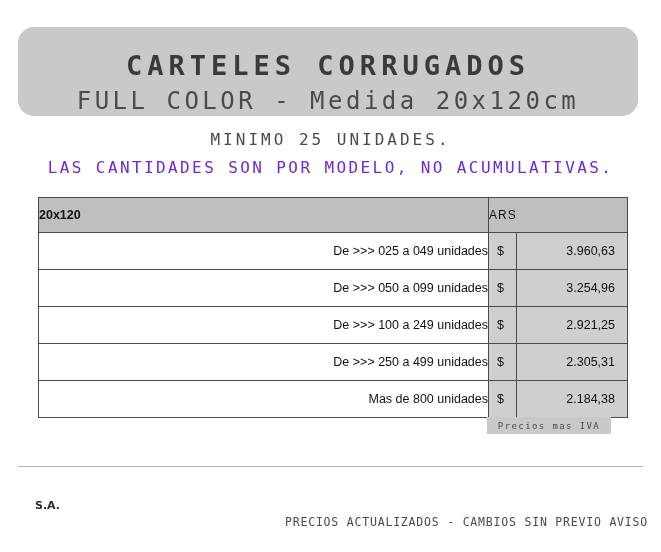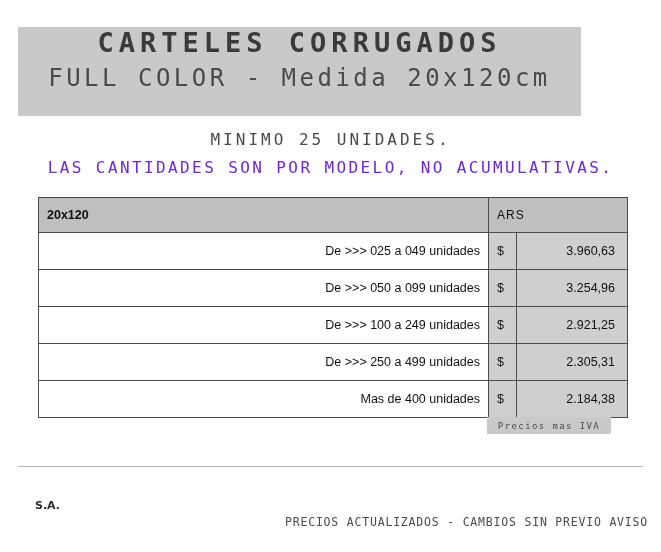--- a/index.html
+++ b/index.html
@@ -22,27 +22,28 @@
     width: 661px;
     height: 552px;
     background: #ffffff;
   }
 
   
   .header-band {
     position: absolute;
     left: 18px;
     top: 27px;
-    width: 563px;
+    width: 620px;
     height: 89px;
     background: #c9c9c9;
     display: flex;
     flex-direction: column;
     align-items: center;
-    justify-content: flex-start;
+    justify-content: flex-end;
+    border-radius: 16px;
   }
   .header-title {
     font-family: "DejaVu Sans Mono", monospace;
     font-size: 27px;
     font-weight: bold;
     letter-spacing: 5px;
     color: #3a3a3a;
     line-height: 1.15;
     white-space: nowrap;
   }
@@ -91,21 +92,21 @@
     width: 589px;
   }
   table.price-table {
     border-collapse: collapse;
     width: 589px;
     table-layout: fixed;
   }
   table.price-table td {
     border: 1px solid #4b4b4b;
     height: 36px;
-    padding: 0 8px;
+    padding: 0 0;
     font-family: "Liberation Sans", sans-serif;
     font-size: 12.5px;
     color: #111111;
     vertical-align: middle;
   }
   .col-desc { width: 450px; }
   .col-cur  { width: 28px; }
   .col-val  { width: 111px; }
 
   tr.head-row td {
@@ -241,21 +242,21 @@
           <td class="desc">De &gt;&gt;&gt; 100 a 249 unidades</td>
           <td class="cur">$</td>
           <td class="val">2.921,25</td>
         </tr>
         <tr class="data-row">
           <td class="desc">De &gt;&gt;&gt; 250 a 499 unidades</td>
           <td class="cur">$</td>
           <td class="val">2.305,31</td>
         </tr>
         <tr class="data-row">
-          <td class="desc">Mas de 400 unidades</td>
+          <td class="desc">Mas de 800 unidades</td>
           <td class="cur">$</td>
           <td class="val">2.184,38</td>
         </tr>
       </tbody>
     </table>
   </div>
 
   <div class="iva-note">Precios mas IVA</div>
 
   <div class="footer-rule"></div>

